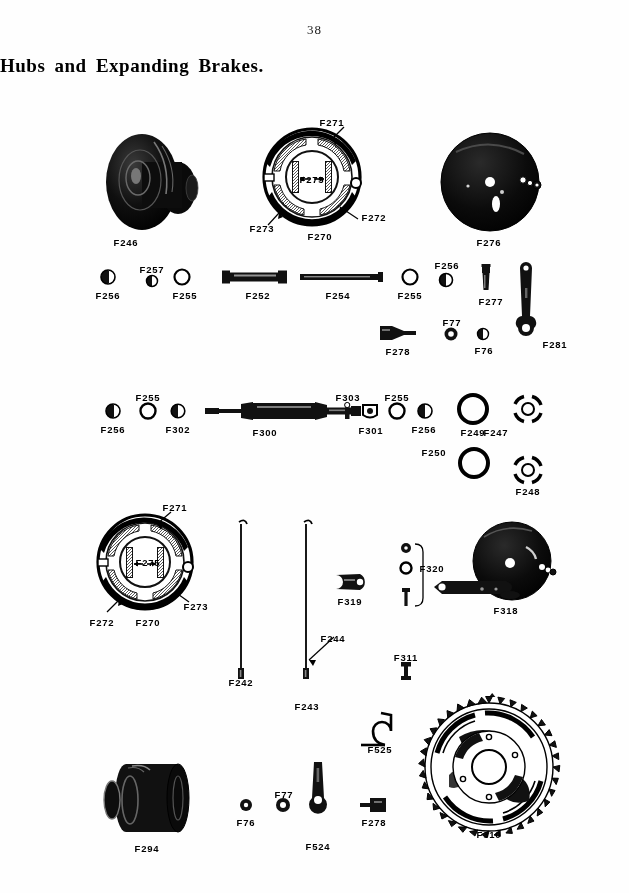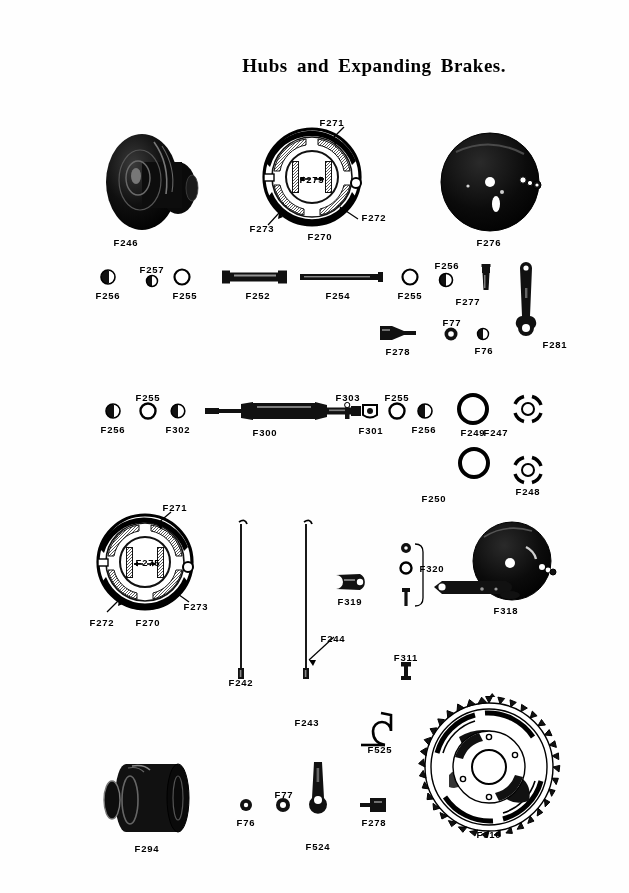--- a/index.html
+++ b/index.html
@@ -28,21 +28,21 @@
     font-family: "Liberation Serif", serif;
     font-size: 13px;
     letter-spacing: 1px;
     color: #1a1a1a;
   }
   .page-title {
     position: absolute;
     top: 55px;
     left: 0;
     width: 506px;
-    text-align: right;
+    text-align: left;
     font-family: "Liberation Serif", serif;
     font-weight: bold;
     font-size: 19px;
     letter-spacing: 0.5px;
     word-spacing: 4px;
     color: #000;
   }
   .plate {
     position: absolute;
     inset: 0;
@@ -56,20 +56,21 @@
     color: #000;
     white-space: nowrap;
     line-height: 1;
   }
 </style>
 </head>
 <body>
 
 <div id="page">
 
+  <div class="page-number">38</div>
   <div class="page-title">Hubs and Expanding Brakes.</div>
 
   <div class="plate">
     <svg width="629" height="893" viewBox="0 0 629 893" xmlns="http://www.w3.org/2000/svg">
       <defs>
         <radialGradient id="drumShade" cx="38%" cy="32%" r="75%">
           <stop offset="0%" stop-color="#3a3a3a"></stop>
           <stop offset="55%" stop-color="#101010"></stop>
           <stop offset="100%" stop-color="#000000"></stop>
         </radialGradient>
@@ -462,47 +463,47 @@
   <div class="lbl" style="left:374px;top:213px;transform:translateX(-50%)">F272</div>
   <div class="lbl" style="left:489px;top:238px;transform:translateX(-50%)">F276</div>
 
   <div class="lbl" style="left:108px;top:291px;transform:translateX(-50%)">F256</div>
   <div class="lbl" style="left:152px;top:265px;transform:translateX(-50%)">F257</div>
   <div class="lbl" style="left:185px;top:291px;transform:translateX(-50%)">F255</div>
   <div class="lbl" style="left:258px;top:291px;transform:translateX(-50%)">F252</div>
   <div class="lbl" style="left:338px;top:291px;transform:translateX(-50%)">F254</div>
   <div class="lbl" style="left:410px;top:291px;transform:translateX(-50%)">F255</div>
   <div class="lbl" style="left:447px;top:261px;transform:translateX(-50%)">F256</div>
-  <div class="lbl" style="left:468px;top:297px;transform:translateX(-50%)">F277</div>
+  <div class="lbl" style="left:491px;top:297px;transform:translateX(-50%)">F277</div>
   <div class="lbl" style="left:398px;top:347px;transform:translateX(-50%)">F278</div>
   <div class="lbl" style="left:452px;top:318px;transform:translateX(-50%)">F77</div>
   <div class="lbl" style="left:484px;top:346px;transform:translateX(-50%)">F76</div>
   <div class="lbl" style="left:555px;top:340px;transform:translateX(-50%)">F281</div>
 
   <div class="lbl" style="left:148px;top:393px;transform:translateX(-50%)">F255</div>
   <div class="lbl" style="left:113px;top:425px;transform:translateX(-50%)">F256</div>
   <div class="lbl" style="left:178px;top:425px;transform:translateX(-50%)">F302</div>
   <div class="lbl" style="left:265px;top:428px;transform:translateX(-50%)">F300</div>
   <div class="lbl" style="left:348px;top:393px;transform:translateX(-50%)">F303</div>
   <div class="lbl" style="left:371px;top:426px;transform:translateX(-50%)">F301</div>
   <div class="lbl" style="left:397px;top:393px;transform:translateX(-50%)">F255</div>
   <div class="lbl" style="left:424px;top:425px;transform:translateX(-50%)">F256</div>
   <div class="lbl" style="left:473px;top:428px;transform:translateX(-50%)">F249</div>
   <div class="lbl" style="left:496px;top:428px;transform:translateX(-50%)">F247</div>
-  <div class="lbl" style="left:434px;top:494px;transform:translateX(-50%)">F250</div>
+  <div class="lbl" style="left:434px;top:448px;transform:translateX(-50%)">F250</div>
   <div class="lbl" style="left:528px;top:487px;transform:translateX(-50%)">F248</div>
 
   <div class="lbl" style="left:175px;top:503px;transform:translateX(-50%)">F271</div>
   <div class="lbl" style="left:148px;top:558px;transform:translateX(-50%)">F275</div>
   <div class="lbl" style="left:196px;top:602px;transform:translateX(-50%)">F273</div>
   <div class="lbl" style="left:102px;top:618px;transform:translateX(-50%)">F272</div>
   <div class="lbl" style="left:148px;top:618px;transform:translateX(-50%)">F270</div>
 
   <div class="lbl" style="left:241px;top:678px;transform:translateX(-50%)">F242</div>
-  <div class="lbl" style="left:307px;top:718px;transform:translateX(-50%)">F243</div>
+  <div class="lbl" style="left:307px;top:702px;transform:translateX(-50%)">F243</div>
   <div class="lbl" style="left:333px;top:634px;transform:translateX(-50%)">F244</div>
   <div class="lbl" style="left:406px;top:653px;transform:translateX(-50%)">F311</div>
   <div class="lbl" style="left:350px;top:597px;transform:translateX(-50%)">F319</div>
   <div class="lbl" style="left:432px;top:564px;transform:translateX(-50%)">F320</div>
   <div class="lbl" style="left:506px;top:606px;transform:translateX(-50%)">F318</div>
 
   <div class="lbl" style="left:147px;top:844px;transform:translateX(-50%)">F294</div>
   <div class="lbl" style="left:246px;top:818px;transform:translateX(-50%)">F76</div>
   <div class="lbl" style="left:284px;top:790px;transform:translateX(-50%)">F77</div>
   <div class="lbl" style="left:318px;top:842px;transform:translateX(-50%)">F524</div>

